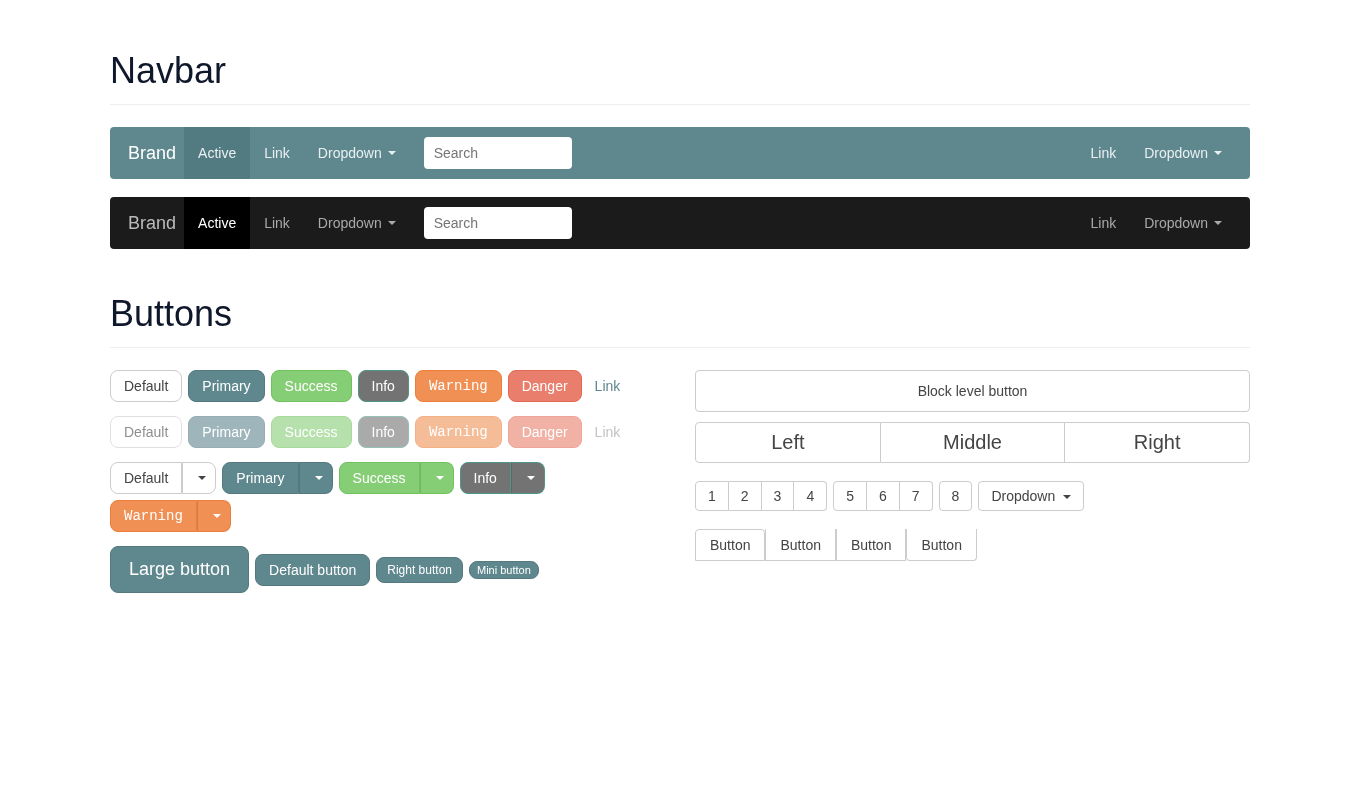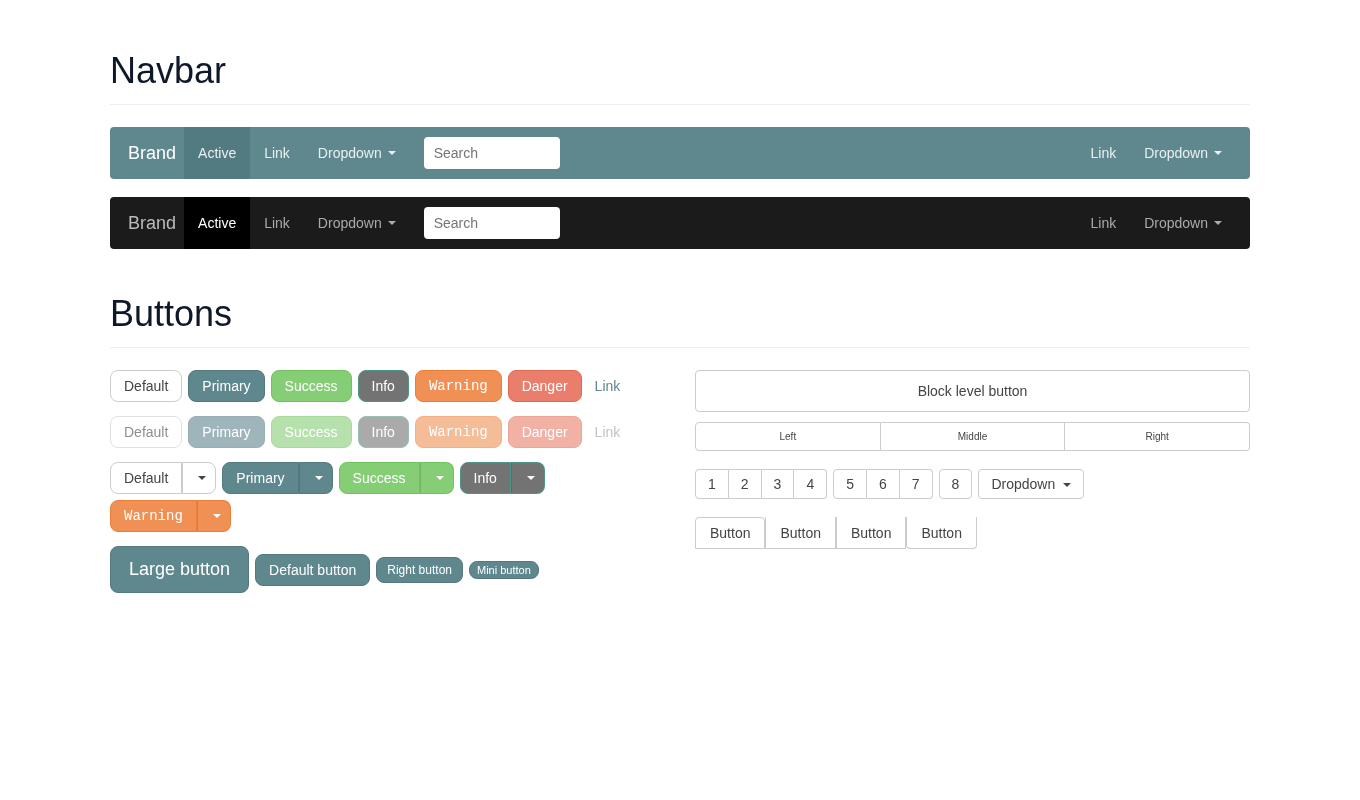--- a/index.html
+++ b/index.html
@@ -61,21 +61,21 @@
     margin-left: 6px;
     width: 0; height: 0;
     border-left: 4px solid transparent;
     border-right: 4px solid transparent;
     border-top: 4px solid currentColor;
     vertical-align: middle;
   }
   .search-input {
     margin-left: 14px;
     height: 32px;
-    width: 136px;
+    width: 148px;
     border: none;
     border-radius: 4px;
     padding: 0 10px;
     font-size: 14px;
     font-family: inherit;
   }
   .nav-right { margin-left: auto; display: flex; height: 100%; }
 
   
   .btn-section { margin-top: 44px; }
@@ -122,21 +122,21 @@
   .btn-block {
     display: block; width: 100%; text-align: center;
     background: #fff; color: #444; border: 1px solid #ccc;
     padding: 12px; font-size: 14px; border-radius: 4px;
     margin-bottom: 10px;
     font-family: inherit;
   }
   .btn-group-h { display: flex; margin-bottom: 18px; }
   .btn-group-h .seg {
     flex: 1; text-align: center; padding: 8px 0;
-    background: #fff; border: 1px solid #ccc; font-size: 10px;
+    background: #fff; border: 1px solid #ccc; font-size: 20px;
     font-family: inherit; color: #444;
   }
   .btn-group-h .seg + .seg { border-left: none; }
   .btn-group-h .seg:first-child { border-radius: 4px 0 0 4px; }
   .btn-group-h .seg:last-child  { border-radius: 0 4px 4px 0; }
 
   .toolbar { display: flex; gap: 6px; margin-bottom: 18px; }
   .toolbar-group { display: flex; }
   .toolbar-group .tbtn {
     padding: 6px 12px; background: #fff; border: 1px solid #ccc;

